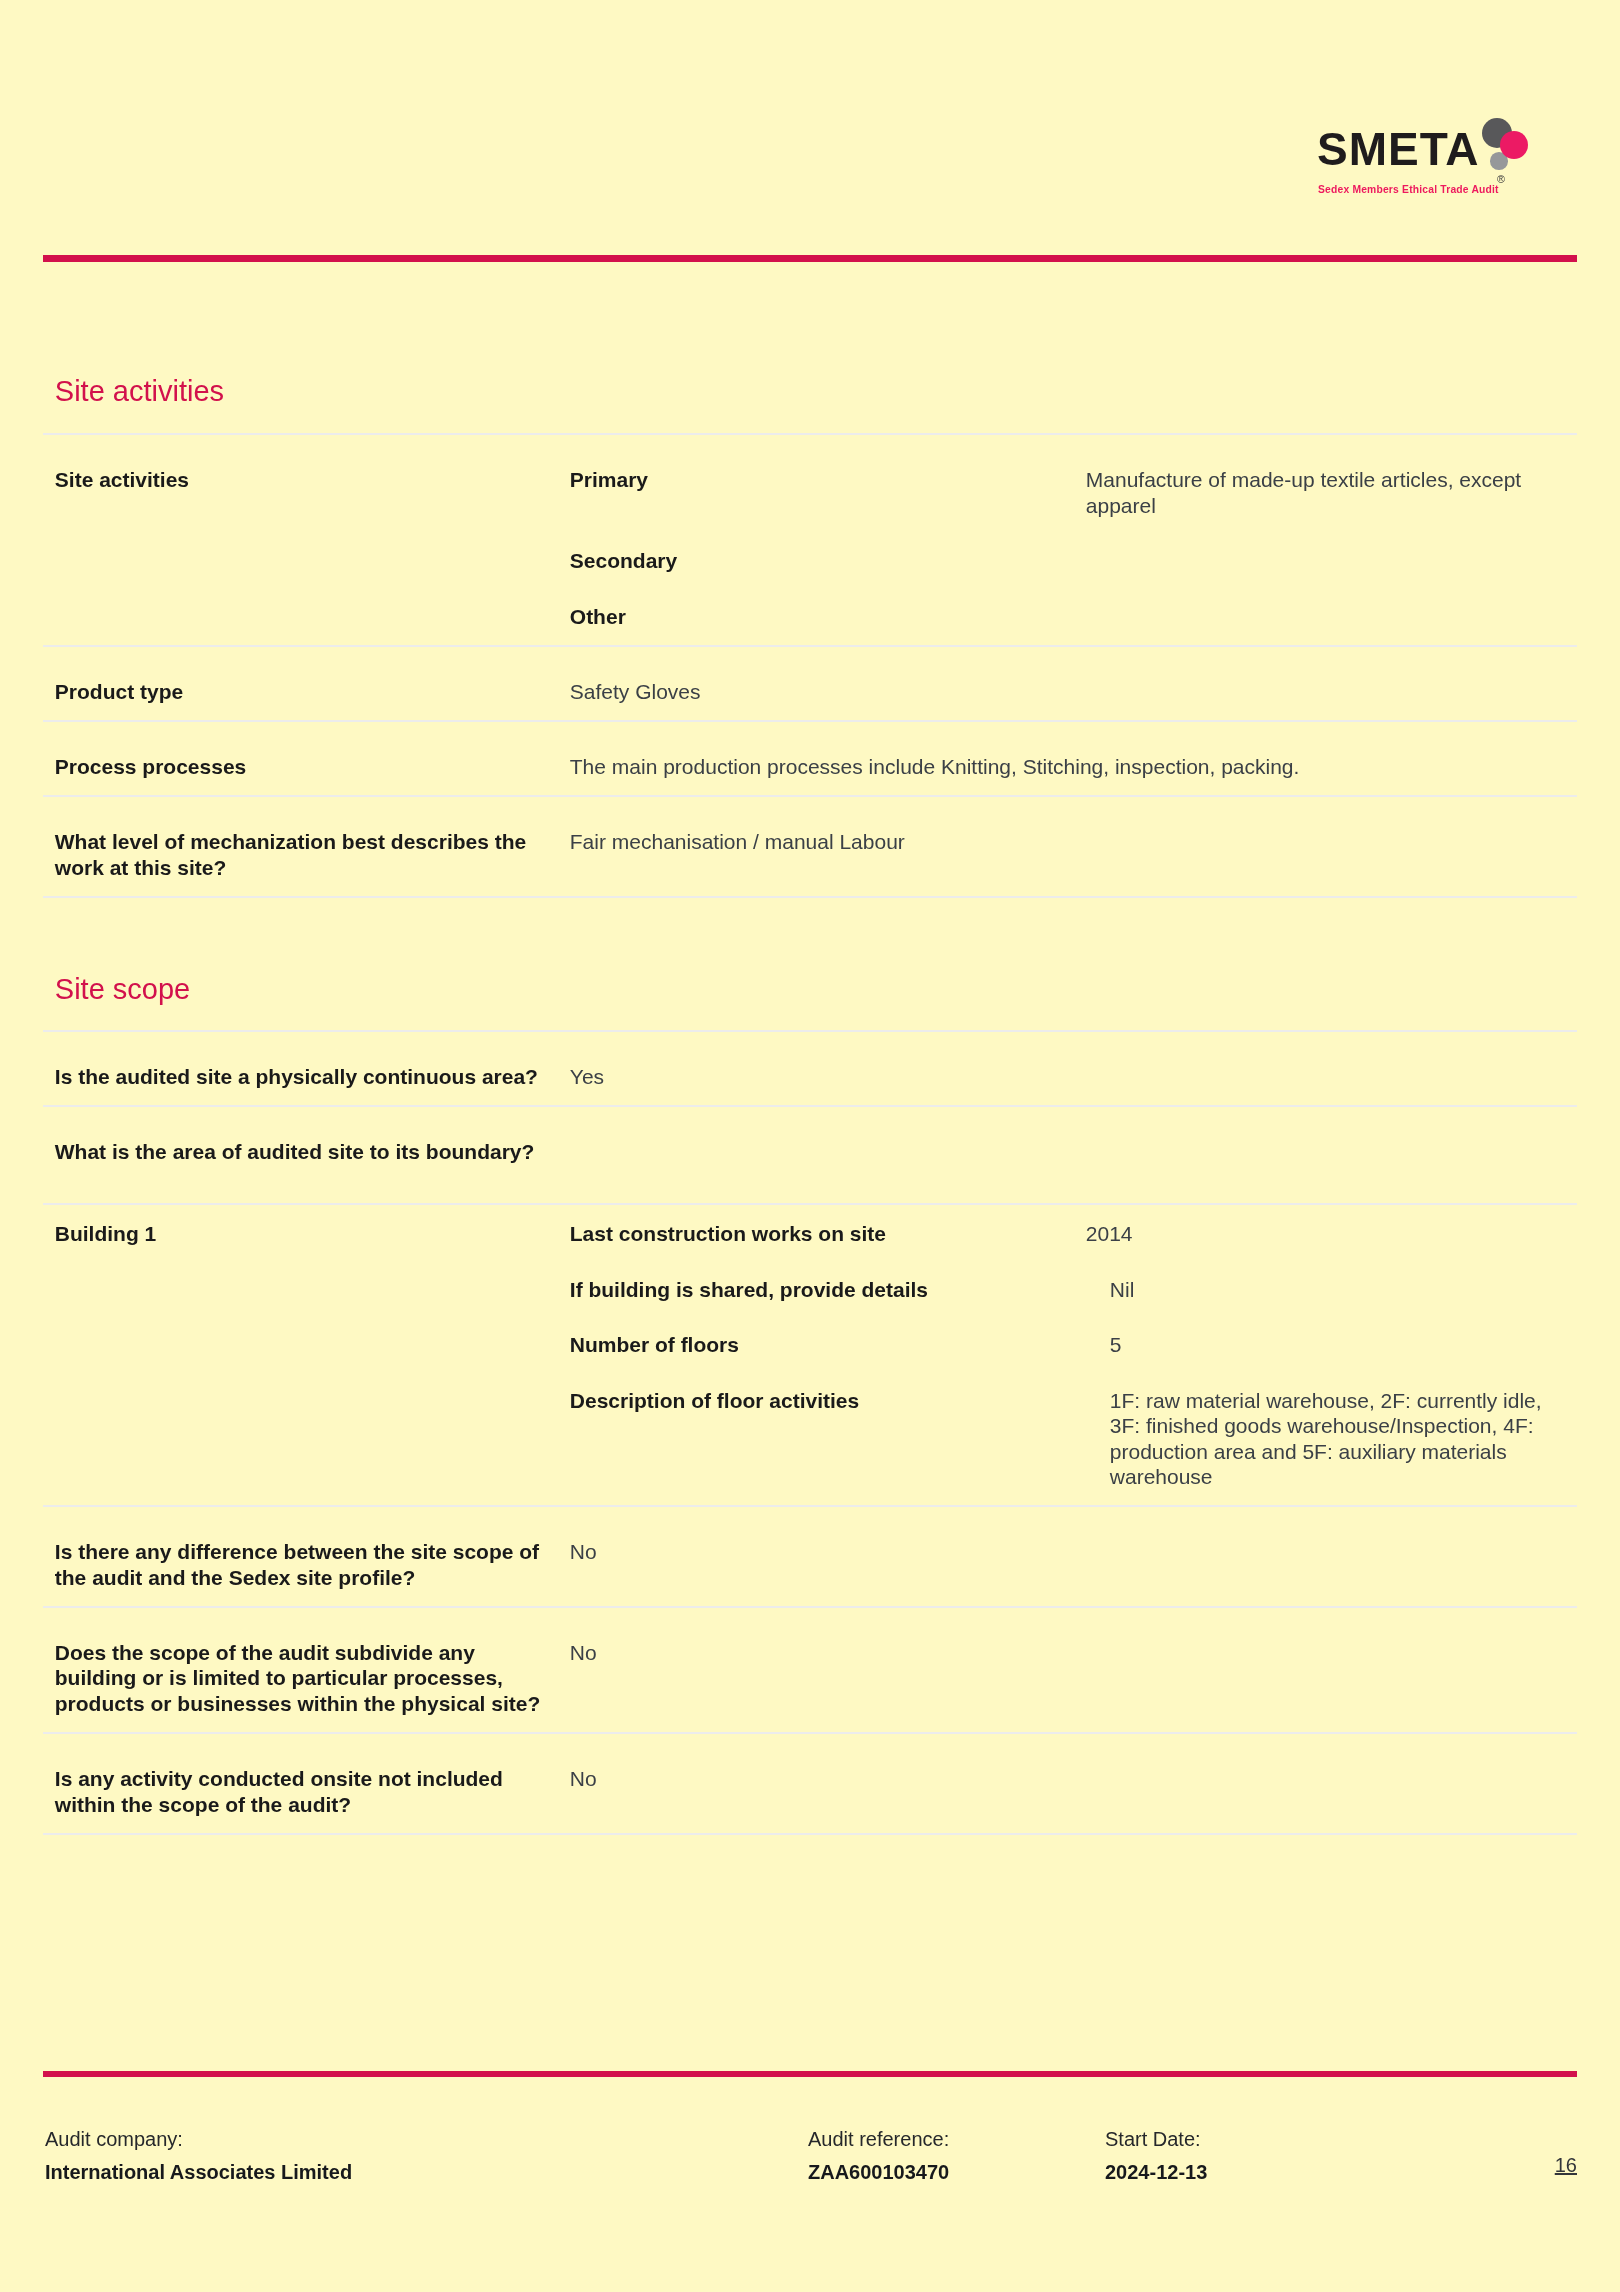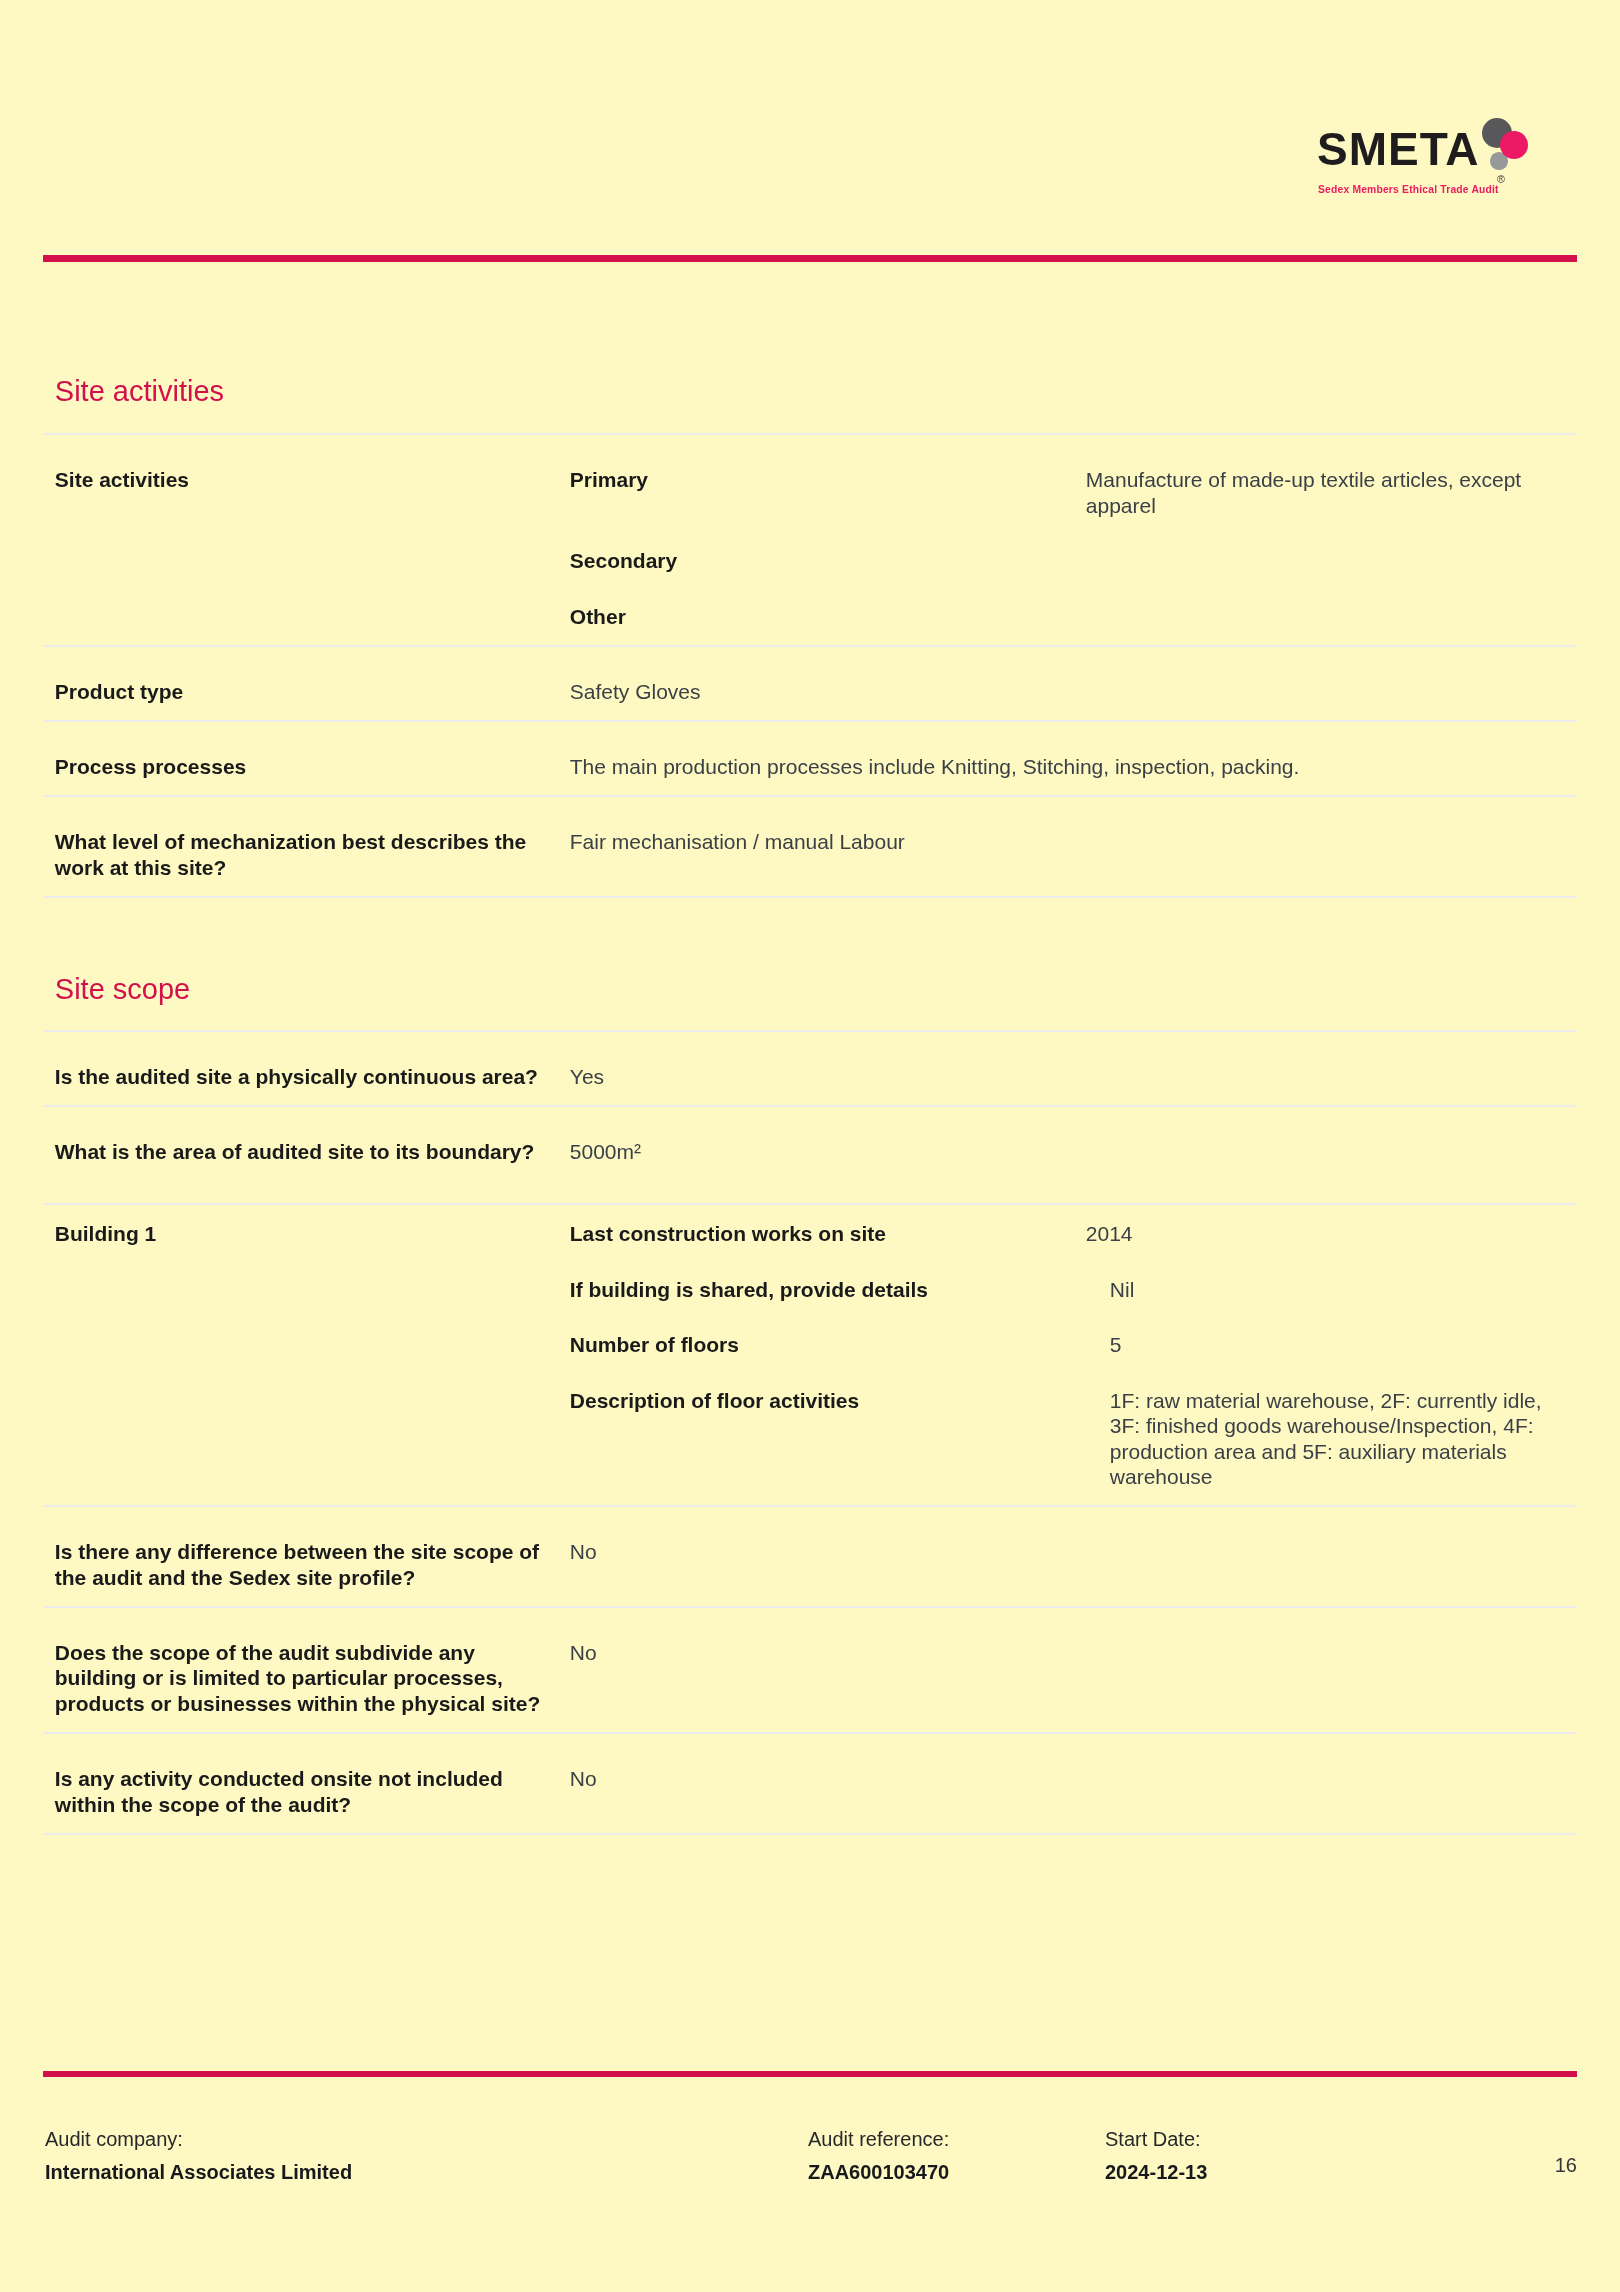--- a/index.html
+++ b/index.html
@@ -71,21 +71,21 @@
   .footer-rule { height:5.9px; background:#d2114c; }
   .footer-cols { position:relative; margin-top:43px; height:69px; }
   .footer-block { position:absolute; top:7px; }
   .footer-block-company { left:2px; }
   .footer-block-reference { left:765px; }
   .footer-block-date { left:1062px; }
   .footer-label { font-size:20px; font-weight:400; line-height:25.5px; color:#26282b; }
   .footer-value { margin-top:7.8px; font-size:20px; font-weight:700; line-height:25.5px; color:#17191c; }
   .page-number {
     position:absolute; right:0; top:33px;
-    font-size:20px; font-weight:400; line-height:25.5px; color:#33363a;
+    font-size:20px; font-weight:400; line-height:25.5px; color:#33363a;text-decoration:underline;
   }
 </style>
 </head>
 <body>
 
 <div class="page">
 
   <div class="logo">
     <div class="logo-word">SMETA</div>
     <span class="dot dot-big"></span>
@@ -142,21 +142,20 @@
 
     <section class="table table-scope">
 
       <div class="row">
         <div class="col1 label">Is the audited site a physically continuous area?</div>
         <div class="value">Yes</div>
       </div>
 
       <div class="row pb-40">
         <div class="col1 label">What is the area of audited site to its boundary?</div>
-        <div class="value">5000m²</div>
       </div>
 
       <div class="row pt-16">
         <div class="col1 label">Building 1</div>
         <div class="subtable">
           <div class="subrow">
             <div class="sublabel label">Last construction works on site</div>
             <div class="subvalue value">2014</div>
           </div>
           <div class="subrow">

